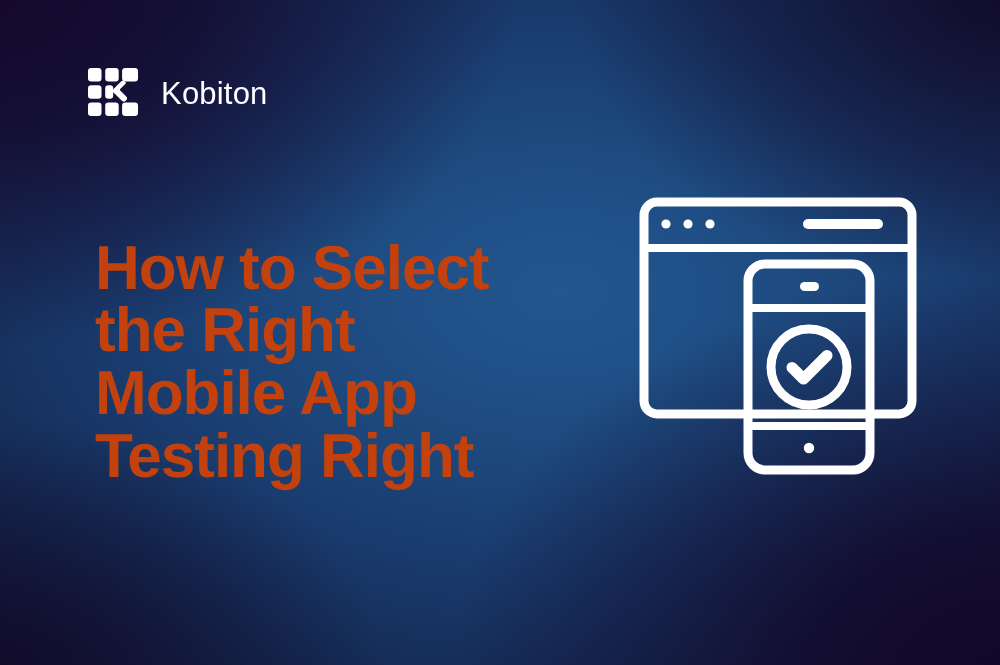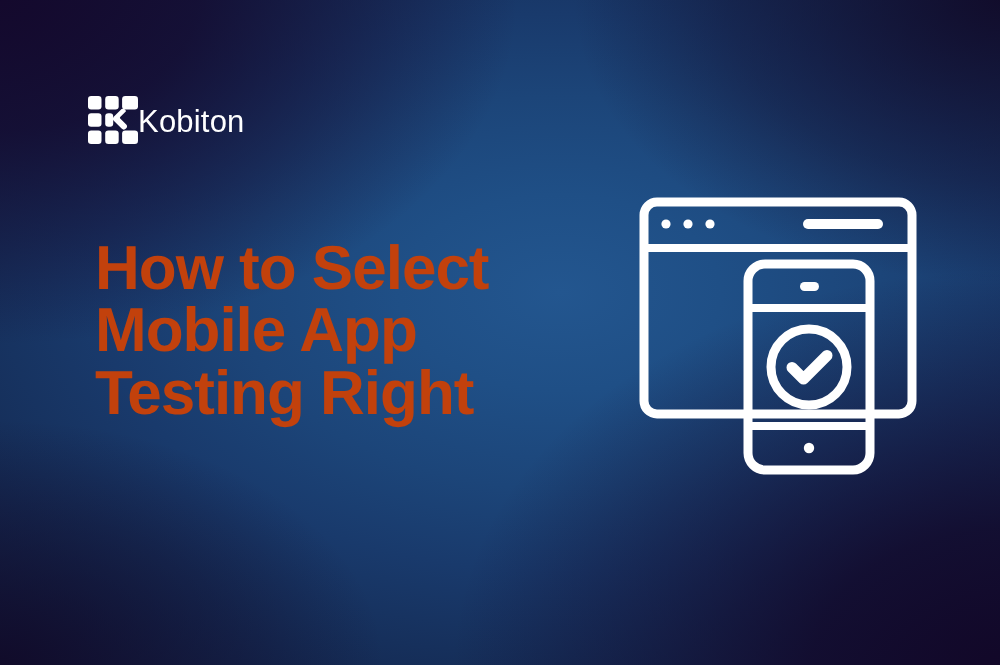--- a/index.html
+++ b/index.html
@@ -59,21 +59,21 @@
     position:absolute;inset:0;
     background:radial-gradient(52% 52% at 100% 0%,
       rgba(17,8,38,0.88) 0%,
       rgba(17,8,38,0.38) 52%,
       rgba(17,8,38,0.0) 82%);
   }
 
   
   .logo{
     position:absolute;left:88px;top:68px;
-    display:flex;align-items:center;gap:0;margin-top:28px;
+    display:flex;align-items:center;gap:23px;
   }
   .logo-mark{width:50px;height:50px;display:block;}
   .logo-word{
     color:#ffffff;
     font-size:31px;
     font-weight:400;
     letter-spacing:0.2px;
     line-height:1;
     white-space:nowrap;
   }
@@ -130,20 +130,21 @@
                  A3.1,3.1 0 0 0 38.0,28.2 L32.2,22.4 A0.9,0.9 0 0 1 32.2,21.1
                  L38.0,15.3 A3.1,3.1 0 0 0 33.6,13.1 Z"></path>
         <rect x="17.2" y="17.2" width="8.0" height="13.5" rx="3.2"></rect>
       </g>
     </svg>
     <span class="logo-word">Kobiton</span>
   </div>
 
   <h1 class="headline">
     <span class="hl-line">How to Select</span>
+    <span class="hl-line">the Right</span>
     <span class="hl-line">Mobile App</span>
     <span class="hl-line">Testing Right</span>
   </h1>
 
   <div class="illustration">
     <svg viewBox="0 0 300 300" aria-hidden="true">
       <g fill="none" stroke="#ffffff" stroke-linecap="round" stroke-linejoin="round">
 
         <rect x="16" y="16" width="268" height="212" rx="13" stroke-width="9"></rect>
 

